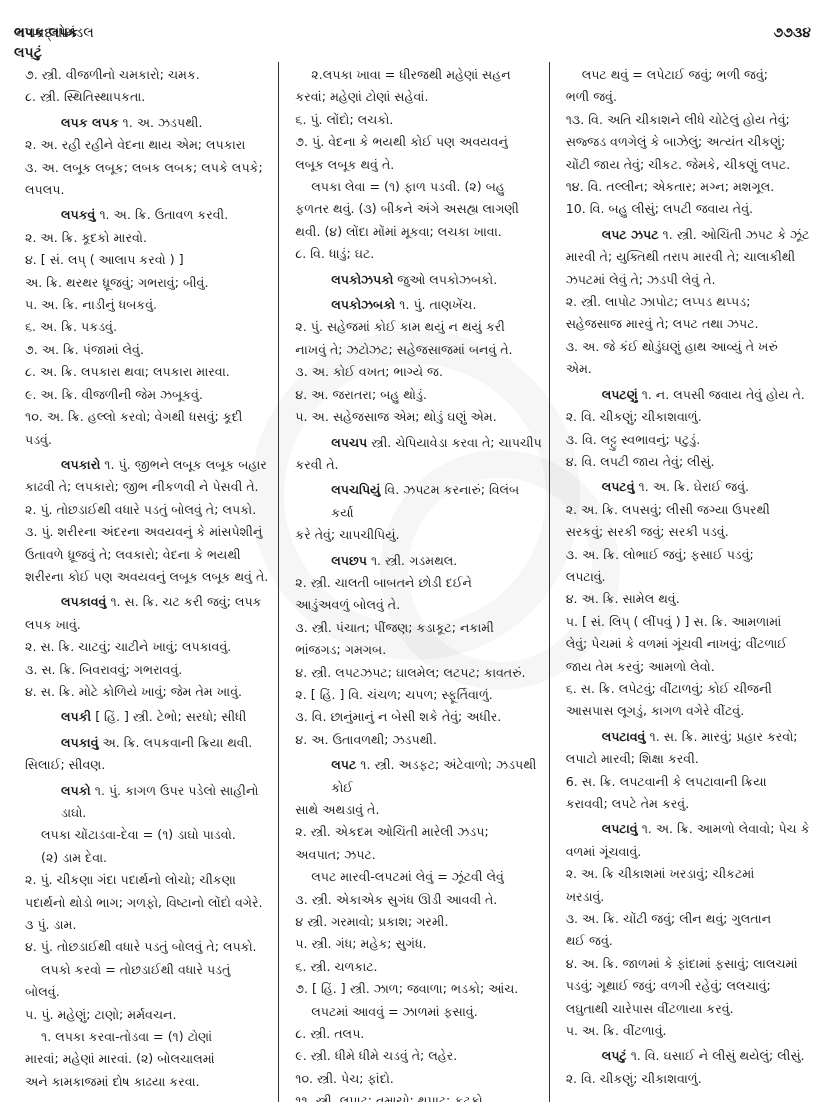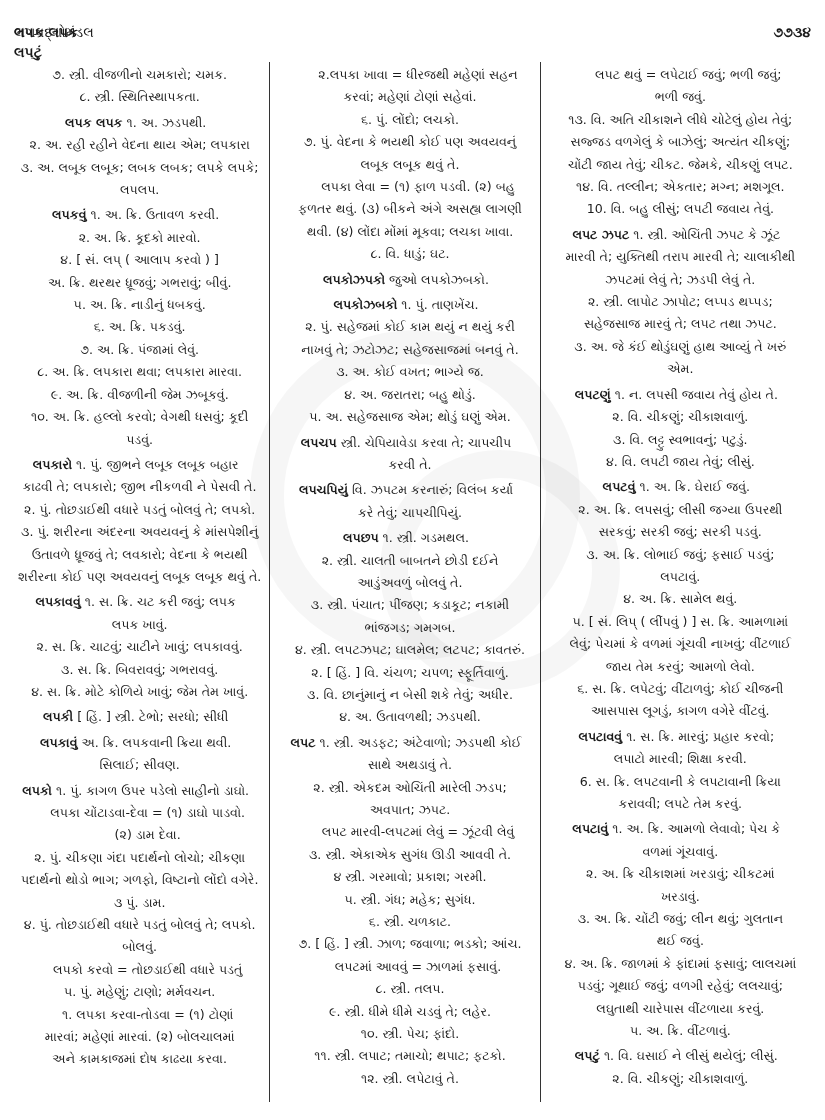--- a/index.html
+++ b/index.html
@@ -17,33 +17,32 @@
     position: absolute; top: 24px; left: 14px; right: 14px; height: 20px;
     font-size: 14px; font-weight: bold;
   }
   .header .left { position: absolute; left: 0; top: 0; }
   .header .center { position: absolute; left: 0; right: 0; text-align: left; top: 0; font-weight: normal; }
   .header .right { position: absolute; right: 0; top: 0; }
   .subhead {
     position: absolute; top: 44px; left: 14px; font-size: 14px; font-weight: bold;
   }
   .columns {
-    position: absolute; top: 62px; left: 0; width: 810px; height: 1040px;
+    position: absolute; top: 62px; left: 9px; width: 810px; height: 1040px;
     display: flex;
-    text-align: center;
   }
   .col {
     flex: 1 1 0; padding: 2px 6px 0 8px; box-sizing: border-box;
     font-size: 12.6px; line-height: 22.4px; overflow: hidden;
   }
   .col + .col { border-left: 1.5px solid #333; }
   .col.c2 { padding-top: 2px; }
   .entry { margin-top: 3px; }
   .line { display: block; padding-left: 8px; text-indent: -0px; }
-  .line.hw-line { padding-left: 0; }
+  .line.hw-line { padding-left: 0; margin-left: 44px; }
   .line.indent { padding-left: 24px; }
   .line.cont { padding-left: 8px; }
   .hw { font-weight: bold; }
 </style>
 </head>
 <body>
 
 <div class="watermark"></div>
 <div class="watermark w2"></div>
 
@@ -87,22 +86,22 @@
       <div class="line hw-line entry"><span class="hw">લપકી</span><span> [ હિં. ] સ્ત્રી. ટેભો; સરધો; સીધી</span></div>
       <div class="line hw-line entry"><span class="hw">લપકાવું</span><span> અ. ક્રિ. લપકવાની ક્રિયા થવી.</span></div>
       <div class="line cont">સિલાઈ; સીવણ.</div>
       <div class="line hw-line entry"><span class="hw">લપકો</span><span> ૧. પું. કાગળ ઉપર પડેલો સાહીનો ડાઘો.</span></div>
       <div class="line indent">લપકા ચોંટાડવા-દેવા = (૧) ડાઘો પાડવો.</div>
       <div class="line indent">(૨) ડામ દેવા.</div>
       <div class="line sense">૨. પું. ચીકણા ગંદા પદાર્થનો લોચો; ચીકણા</div>
       <div class="line sense">પદાર્થનો થોડો ભાગ; ગળફો, વિષ્ટાનો લોંદો વગેરે.</div>
       <div class="line sense">૩ પું. ડામ.</div>
       <div class="line sense">૪. પું. તોછડાઈથી વધારે પડતું બોલવું તે; લપકો.</div>
+      <div class="line indent">લપકો કરવો = તોછડાઈથી વધારે પડતું</div>
       <div class="line cont">બોલવું.</div>
-      <div class="line indent">લપકો કરવો = તોછડાઈથી વધારે પડતું</div>
       <div class="line sense">૫. પું. મહેણું; ટાણો; મર્મવચન.</div>
       <div class="line indent">૧. લપકા કરવા-તોડવા = (૧) ટોણાં</div>
       <div class="line cont">મારવાં; મહેણાં મારવાં. (૨) બોલચાલમાં</div>
       <div class="line cont">અને કામકાજમાં દોષ કાઢયા કરવા.</div>
     </div>
   <div class="col c2">
       <div class="line indent">૨.લપકા ખાવા = ધીરજથી મહેણાં સહન</div>
       <div class="line cont">કરવાં; મહેણાં ટોણાં સહેવાં.</div>
       <div class="line sense">૬. પું. લોંદો; લચકો.</div>
       <div class="line sense">૭. પું. વેદના કે ભયથી કોઈ પણ અવયવનું</div>

